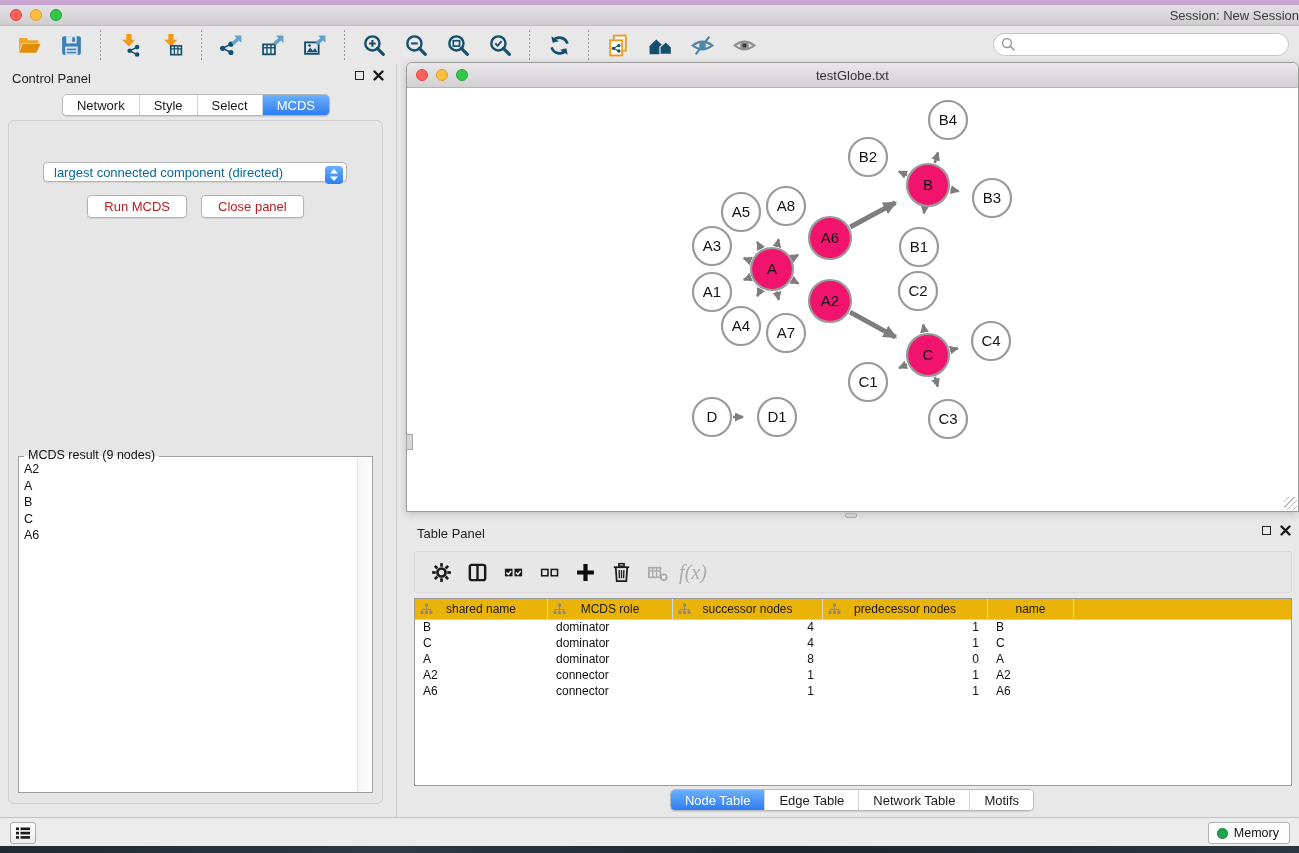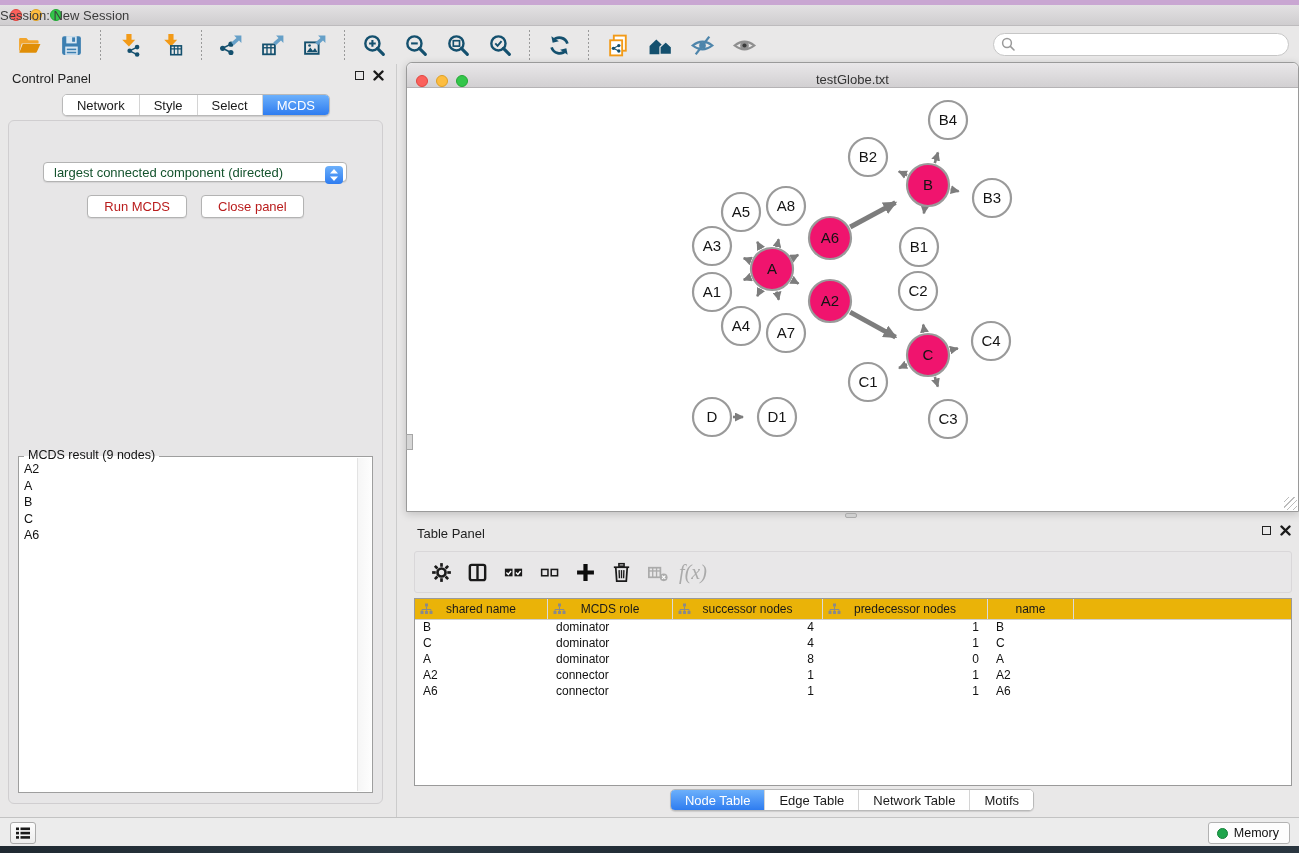--- a/index.html
+++ b/index.html
@@ -13,21 +13,21 @@
 
   
   #titlebar { position:absolute; left:0; top:5px; width:1299px; height:21px;
     background:linear-gradient(#e3e1e3,#cfcdcf); border-bottom:1px solid #bdbbbd;
     display:flex; align-items:center; }
   .traffic { display:flex; gap:8px; margin-left:10px; }
   .tl { width:12px; height:12px; border-radius:50%; }
   .tl.red    { background:#fb615c; border:1px solid #e2453f; }
   .tl.yellow { background:#fdbd40; border:1px solid #dfa023; }
   .tl.green  { background:#34c64b; border:1px solid #23a835; }
-  #titlebar .title { position:absolute; left:0; right:0; text-align:left;
+  #titlebar .title { position:absolute; left:0; right:0; text-align:right;
     font-size:13px; color:#3c3c3c; }
 
   
   #toolbar { position:absolute; left:0; top:26px; width:1299px; height:38px;
     background:#e9e8e8; display:flex; align-items:center; padding-left:8px; }
   .tbtn { width:34px; height:32px; display:flex; align-items:center; justify-content:center;
     margin:0 4px; border-radius:4px; }
   .tbtn svg { width:25px; height:25px; }
   .tsep { width:1px; height:30px; margin:0 8px;
     background-image:linear-gradient(#9a9a9a 40%, transparent 40%);
@@ -50,21 +50,21 @@
     overflow:hidden; height:22px; box-shadow:0 1px 1px rgba(0,0,0,.12); }
   .seg .tab { padding:0 14px; line-height:21px; font-size:13px; color:#1a1a1a;
     border-left:1px solid #d4d4d4; background:#fff; white-space:nowrap; }
   .seg .tab:first-child { border-left:none; }
   .seg .tab.active { background:linear-gradient(#6cb0fb,#2e7cf0); color:#fff; }
 
   #cp-content { position:absolute; left:8px; right:9px; top:56px; bottom:6px;
     background:#e7e6e7; border:1px solid #d0ced0; border-radius:6px; }
   #opt-label { text-align:center; margin-top:18px; font-size:13px; color:#111; }
   #opt-select { position:absolute; left:34px; right:35px; top:41px; height:20px; background:#fff;
-    border:1px solid #b3b3b3; border-radius:4px; font-size:13px; color:#14532d;
+    border:1px solid #b3b3b3; border-radius:4px; font-size:13px; color:#0369a1;
     display:flex; align-items:center; padding-left:10px; box-shadow:0 1px 1px rgba(0,0,0,.08); }
   #opt-select .stepper { position:absolute; right:3px; top:3px; width:18px; height:18px;
     border-radius:4px; background:linear-gradient(#6cb0fb,#2e7cf0); }
   .stepper svg { display:block; margin:2px auto; }
   #cp-buttons { position:absolute; left:0; right:0; top:74px; display:flex; justify-content:center; gap:14px; }
   .push-btn { height:23px; padding:0 16px; background:#fff; border:1px solid #b3b3b3;
     border-radius:4px; font-size:13px; color:#b91c1c; display:flex; align-items:center;
     box-shadow:0 1px 1px rgba(0,0,0,.08); }
 
   #mcds-groupbox { position:absolute; left:9px; right:9px; top:335px; height:337px;
@@ -78,21 +78,21 @@
     background:linear-gradient(90deg,#f6f6f6,#fdfdfd); border-left:1px solid #e3e3e3; }
 
   #v-divider { position:absolute; left:396px; top:64px; width:1px; height:753px; background:#cccccc; }
 
   
   #net-window { position:absolute; left:406px; top:62px; width:893px; height:450px;
     border:1px solid #9a9a9a; border-radius:6px 6px 0 0; background:#fff;
     box-shadow:0 2px 8px rgba(0,0,0,.18); }
   #net-titlebar { height:25px; background:linear-gradient(#e9e7e9,#d2d0d2);
     border-bottom:1px solid #b5b3b5; border-radius:6px 6px 0 0; position:relative;
-    display:flex; align-items:flex-end; }
+    display:flex; align-items:center; }
   #net-titlebar .traffic { margin-left:9px; }
   #net-titlebar .tl { width:12px; height:12px; }
   #net-titlebar .wtitle { position:absolute; left:0; right:0; text-align:center;
     font-size:13px; color:#333; }
   #net-canvas { position:absolute; left:0; top:25px; right:0; bottom:0; background:#fff;
     overflow:hidden; }
   #net-left-handle { position:absolute; left:-1px; top:371px; width:7px; height:16px;
     background:#d6d6d6; border:1px solid #a6a6a6; }
   #net-resize-grip { position:absolute; right:1px; bottom:1px; width:13px; height:13px;
     background:repeating-linear-gradient(135deg, transparent 0 3px, #bcbcbc 3px 4px); }

